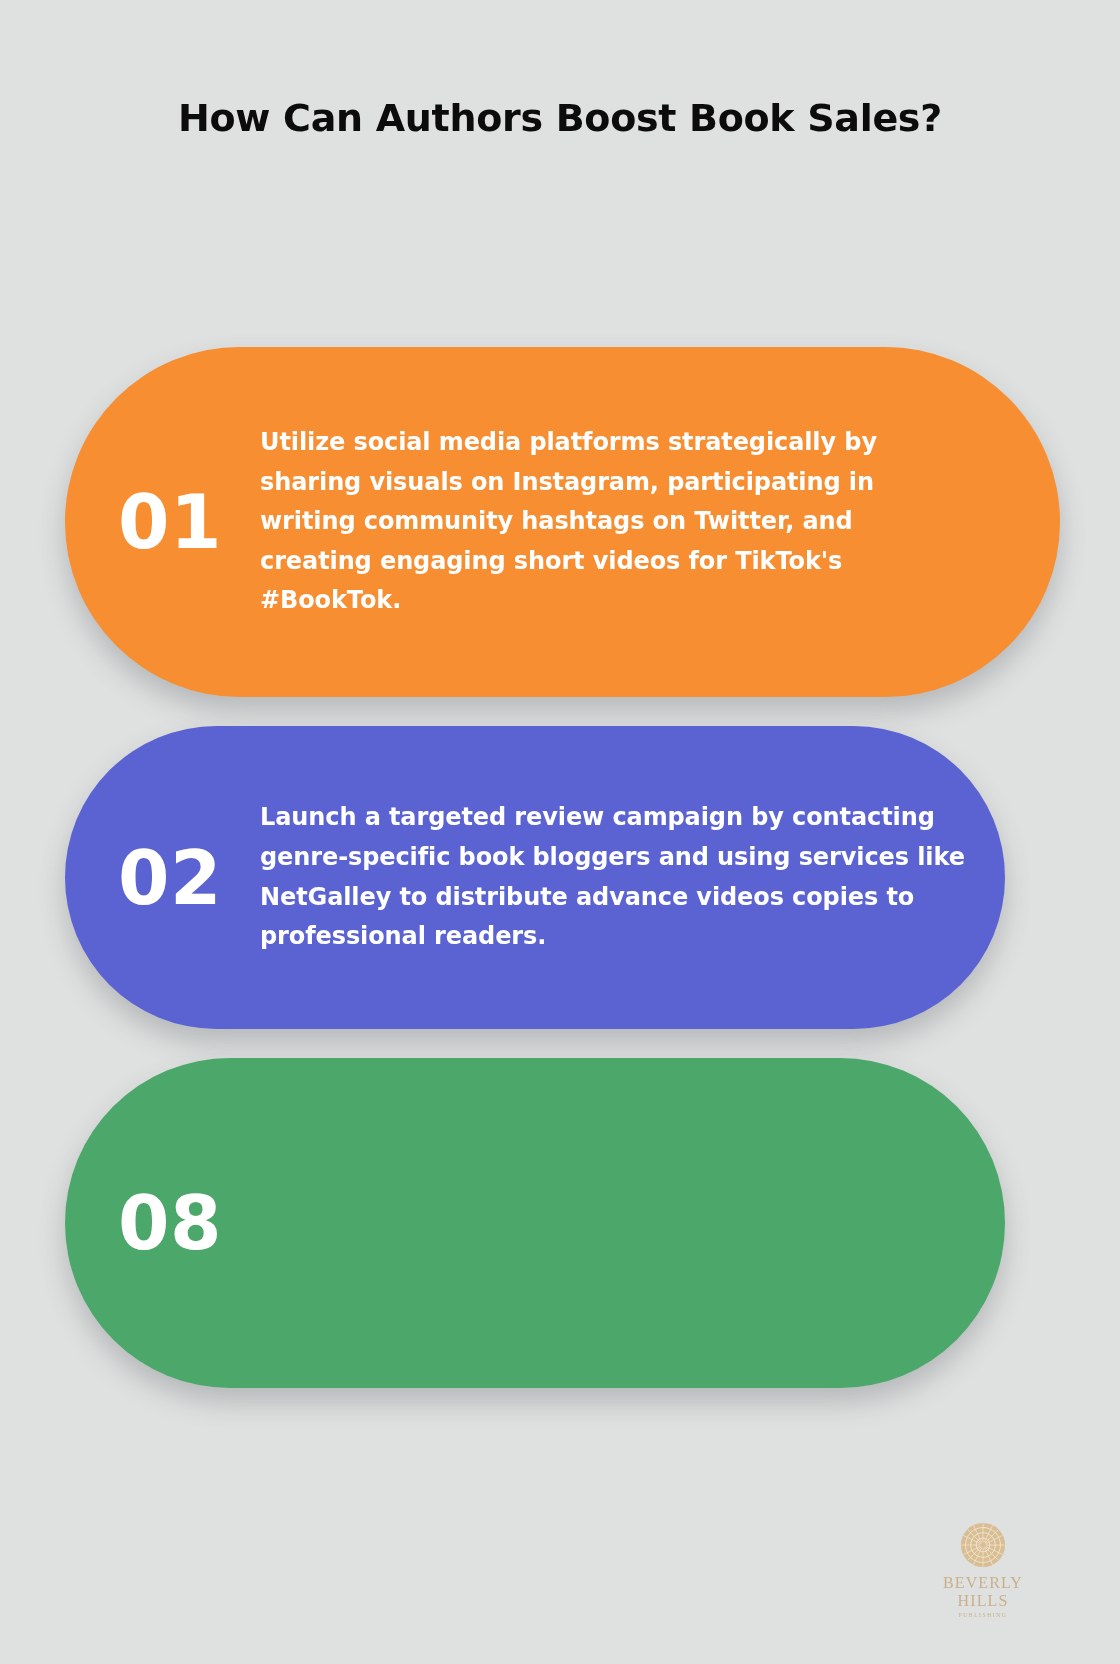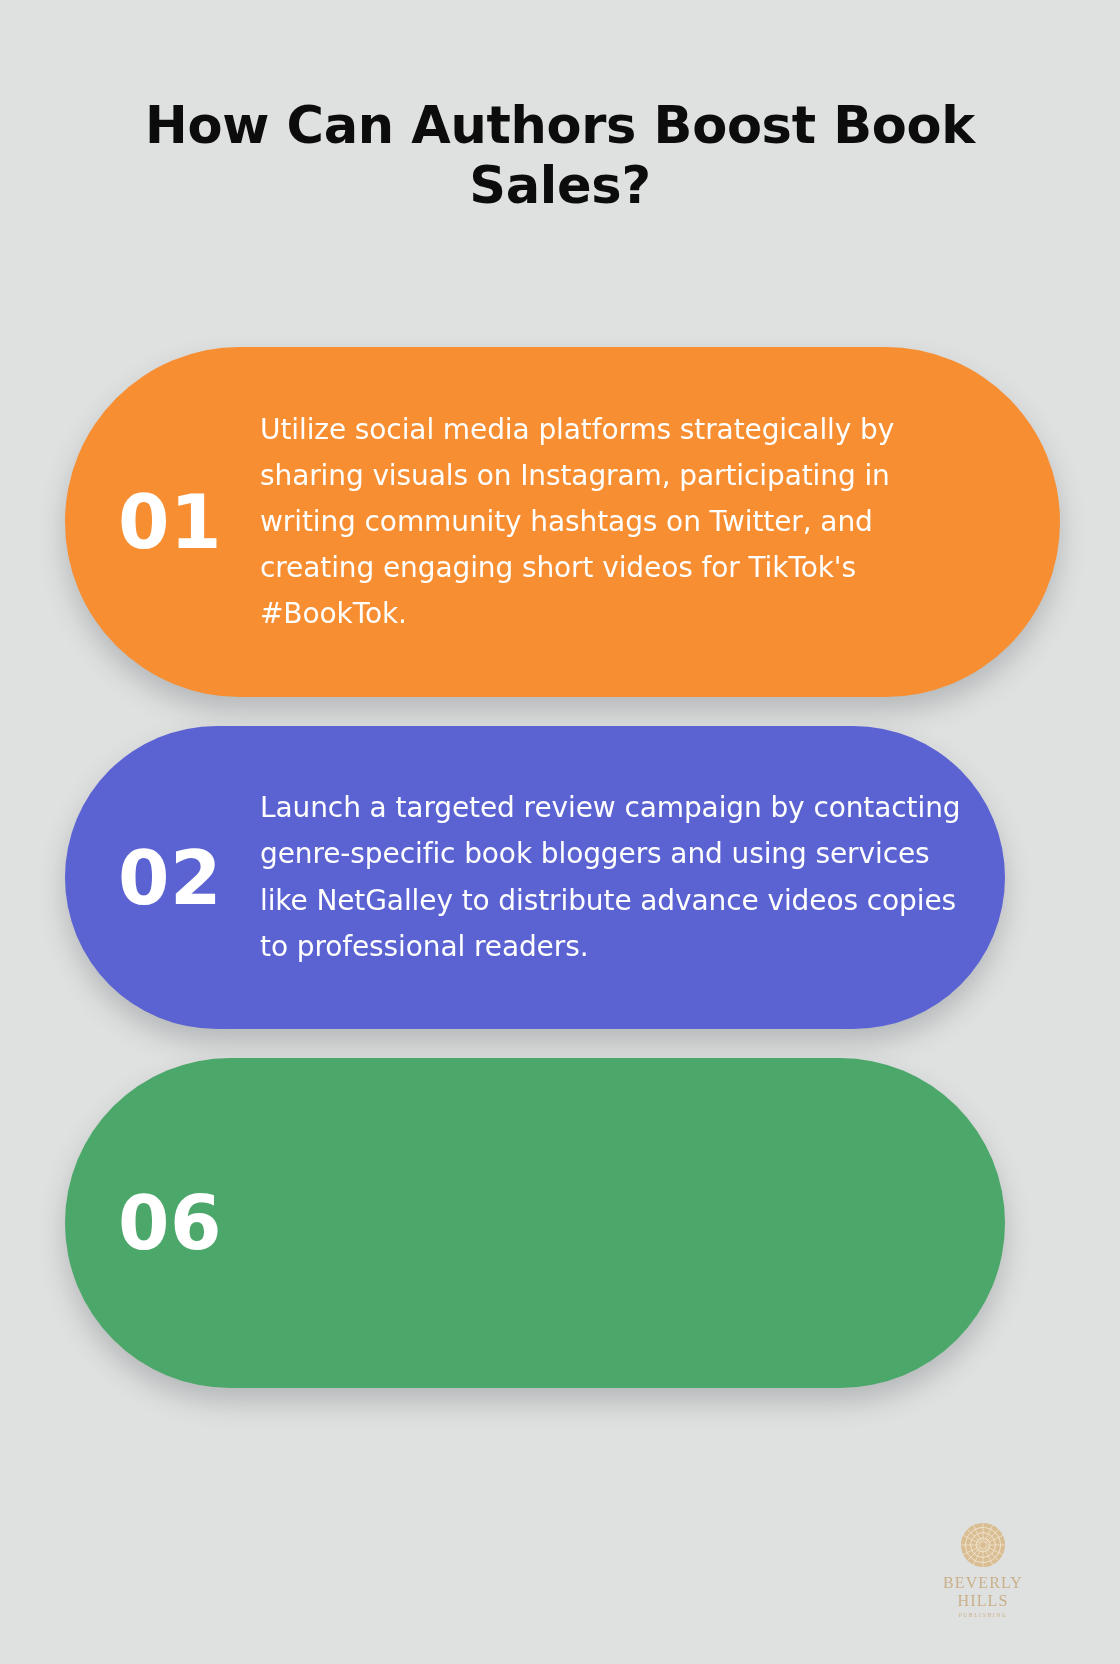--- a/index.html
+++ b/index.html
@@ -23,21 +23,21 @@
   
   .title-wrap {
     position: absolute;
     top: 96px;
     left: 70px;
     width: 980px;
     text-align: center;
   }
   .title {
     font-family: "DejaVu Sans", sans-serif;
-    font-size: 51px;
+    font-size: 38px;
     font-weight: 700;
     line-height: 1.17;
     color: #0c0c0c;
     letter-spacing: -0.3px;
   }
 
   
   .cards {
     position: absolute;
     top: 347px;
@@ -84,24 +84,24 @@
     line-height: 1;
     color: #ffffff;
     letter-spacing: 0.5px;
     padding-left: 15px;
   }
 
   .card-text {
     flex: 1 1 auto;
     padding-right: 78px;
     font-family: "DejaVu Sans", sans-serif;
-    font-size: 28px;
+    font-size: 24px;
     line-height: 1.65;
     color: #ffffff;
-    font-weight: 400;
+    font-weight: 700;
     letter-spacing: -0.1px;
   }
   .card-1 .card-text { padding-right: 100px; }
   .card-2 .card-text { padding-right: 40px; }
   .card-3 .card-text { padding-right: 30px; }
 
   
   .logo {
     position: absolute;
     left: 918px;
@@ -145,21 +145,21 @@
       <div class="card-number">01</div>
       <div class="card-text">Utilize social media platforms strategically by sharing visuals on Instagram, participating in writing community hashtags on Twitter, and creating engaging short videos for TikTok's #BookTok.</div>
     </div>
 
     <div class="card card-2">
       <div class="card-number">02</div>
       <div class="card-text">Launch a targeted review campaign by contacting genre-specific book bloggers and using services like NetGalley to distribute advance videos copies to professional readers.</div>
     </div>
 
     <div class="card card-3">
-      <div class="card-number">06</div>
+      <div class="card-number">08</div>
     </div>
 
   </div>
 
   <div class="logo">
     <svg class="logo-mark" viewBox="0 0 100 100">
       <circle cx="50" cy="50" r="48" fill="#d9bd93"></circle>
       <circle cx="50" cy="50" r="38" fill="none" stroke="#f2e6d2" stroke-width="2"></circle>
       <circle cx="50" cy="50" r="27" fill="none" stroke="#f2e6d2" stroke-width="2"></circle>
       <circle cx="50" cy="50" r="15" fill="none" stroke="#f2e6d2" stroke-width="2"></circle>

